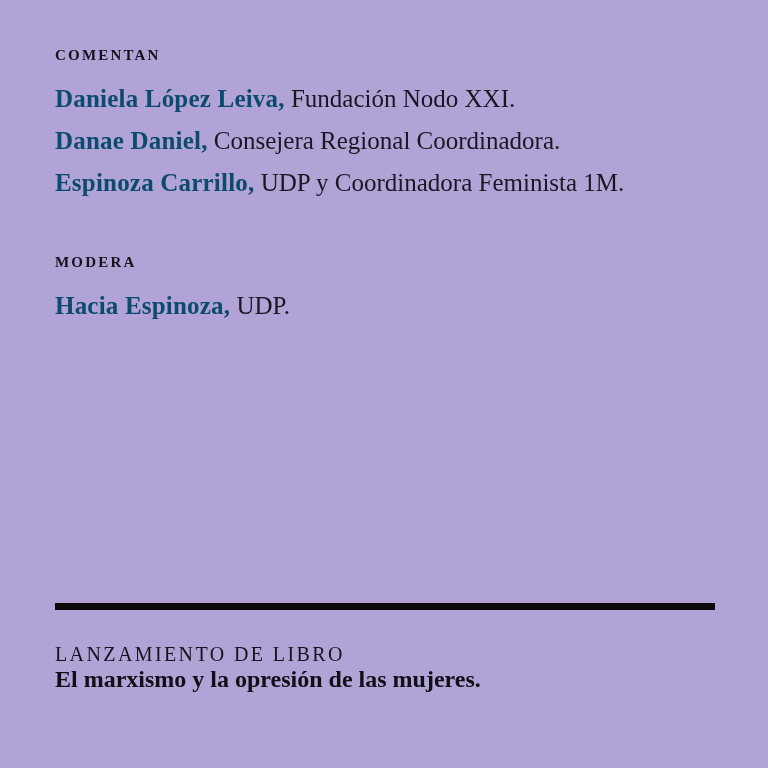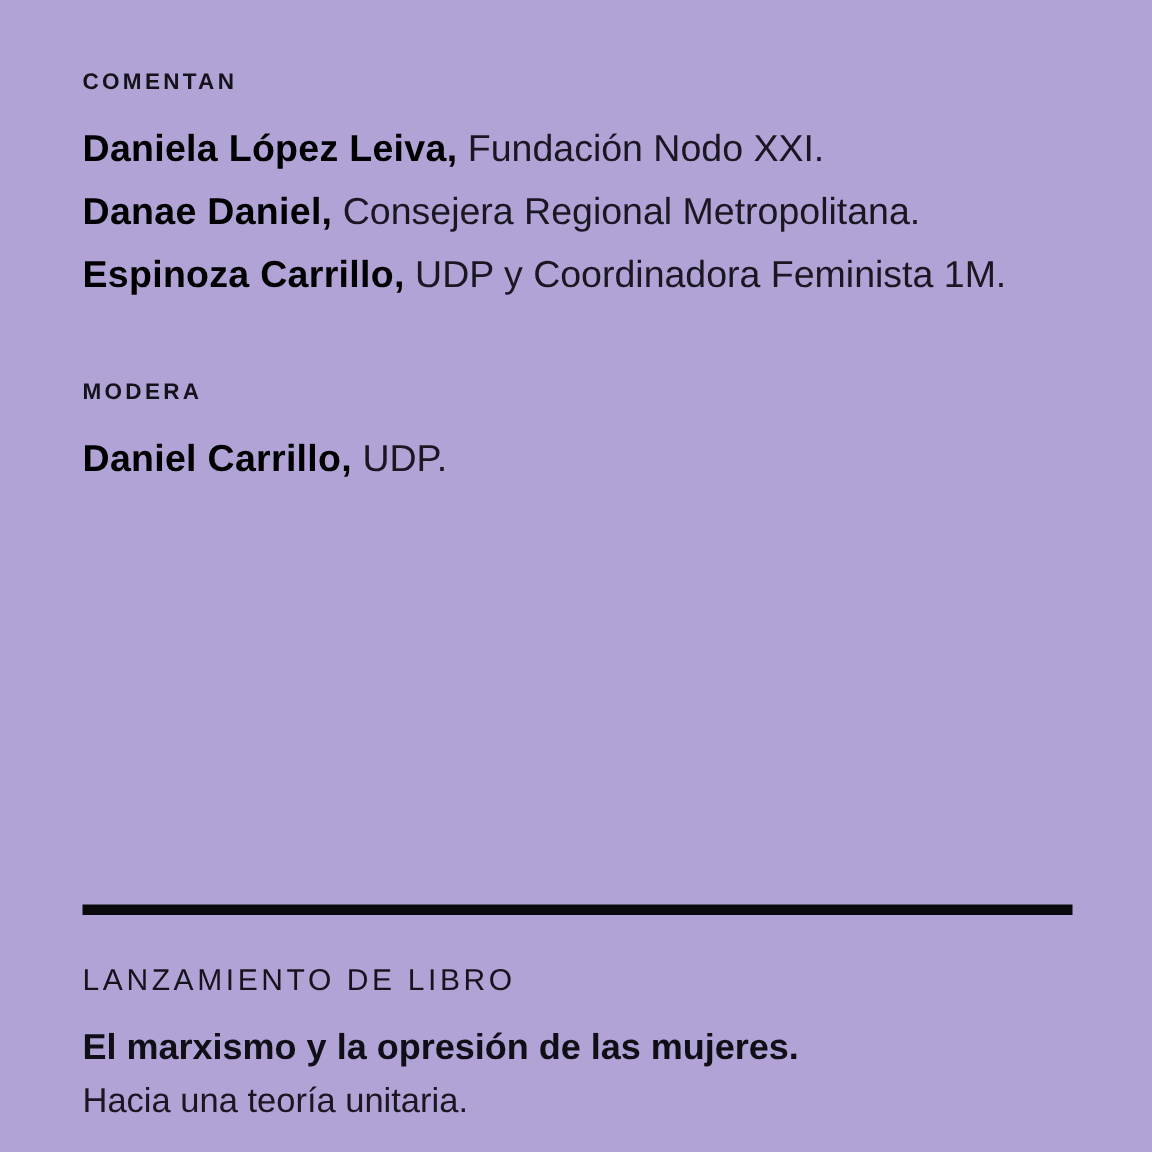--- a/index.html
+++ b/index.html
@@ -1,15 +1,15 @@
 <!DOCTYPE html>
 <html><head>
 <meta charset="utf-8">
 <style>
-  * { margin: 0; padding: 0; box-sizing: border-box; }
+  * { margin: 0; padding: 0; box-sizing: border-box; font-family: Liberation Serif, serif; }
   html, body { width: 768px; height: 768px; }
   body {
     font-family: "Liberation Sans", "DejaVu Sans", sans-serif;
     overflow: hidden;
   }
   .poster {
     position: relative;
     width: 768px;
     height: 768px;
     background: #b2a3d7;
@@ -31,21 +31,21 @@
   }
   .panel-section .kicker-heading { margin-bottom: 14px; }
   .person-row {
     font-size: 25px;
     line-height: 42px;
     white-space: nowrap;
     color: #1a1722;
   }
   .person-name {
     font-weight: bold;
-    color: #000000;
+    color: #0c4a6e;
     letter-spacing: 0.2px;
   }
   .person-affiliation {
     font-weight: normal;
   }
   .modera-heading {
     margin-top: 49px;
     margin-bottom: 10px;
   }
   .divider-rule {
@@ -64,21 +64,21 @@
   }
   .book-kicker {
     font-size: 20px;
     font-weight: normal;
     letter-spacing: 2.4px;
     line-height: 20px;
     text-transform: uppercase;
     color: #16131d;
   }
   .book-title {
-    margin-top: 20px;
+    margin-top: 0;
     font-size: 24px;
     font-weight: bold;
     line-height: 30px;
     color: #100e16;
   }
   .book-subtitle {
     margin-top: 4px;
     font-size: 23px;
     font-weight: normal;
     line-height: 30px;
@@ -92,36 +92,35 @@
 
   <section class="panel-section">
     <h2 class="kicker-heading">COMENTAN</h2>
 
     <p class="person-row">
       <span class="person-name">Daniela López Leiva,</span>
       <span class="person-affiliation">Fundación Nodo XXI.</span>
     </p>
     <p class="person-row">
       <span class="person-name">Danae Daniel,</span>
-      <span class="person-affiliation">Consejera Regional Metropolitana.</span>
+      <span class="person-affiliation">Consejera Regional Coordinadora.</span>
     </p>
     <p class="person-row">
       <span class="person-name">Espinoza Carrillo,</span>
       <span class="person-affiliation">UDP y Coordinadora Feminista 1M.</span>
     </p>
 
     <h2 class="kicker-heading modera-heading">MODERA</h2>
 
     <p class="person-row">
-      <span class="person-name">Daniel Carrillo,</span>
+      <span class="person-name">Hacia Espinoza,</span>
       <span class="person-affiliation">UDP.</span>
     </p>
   </section>
 
   <div class="divider-rule"></div>
 
   <section class="book-section">
     <h2 class="book-kicker">LANZAMIENTO DE LIBRO</h2>
     <p class="book-title">El marxismo y la opresión de las mujeres.</p>
-    <p class="book-subtitle">Hacia una teoría unitaria.</p>
   </section>
 
 </div>
 
 </body></html>

